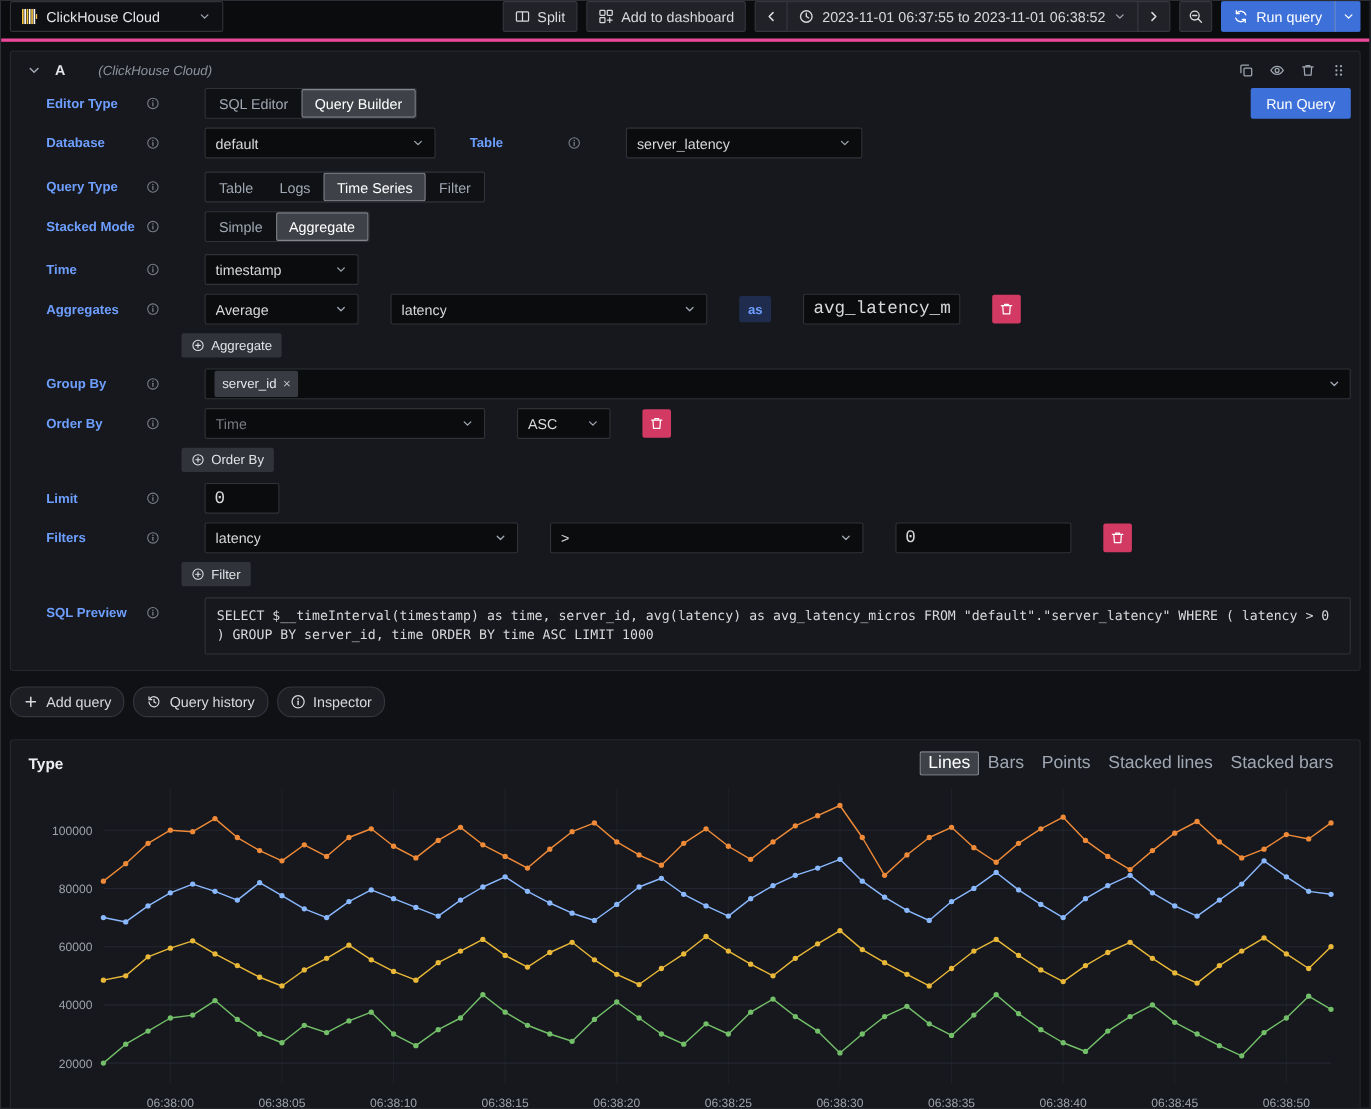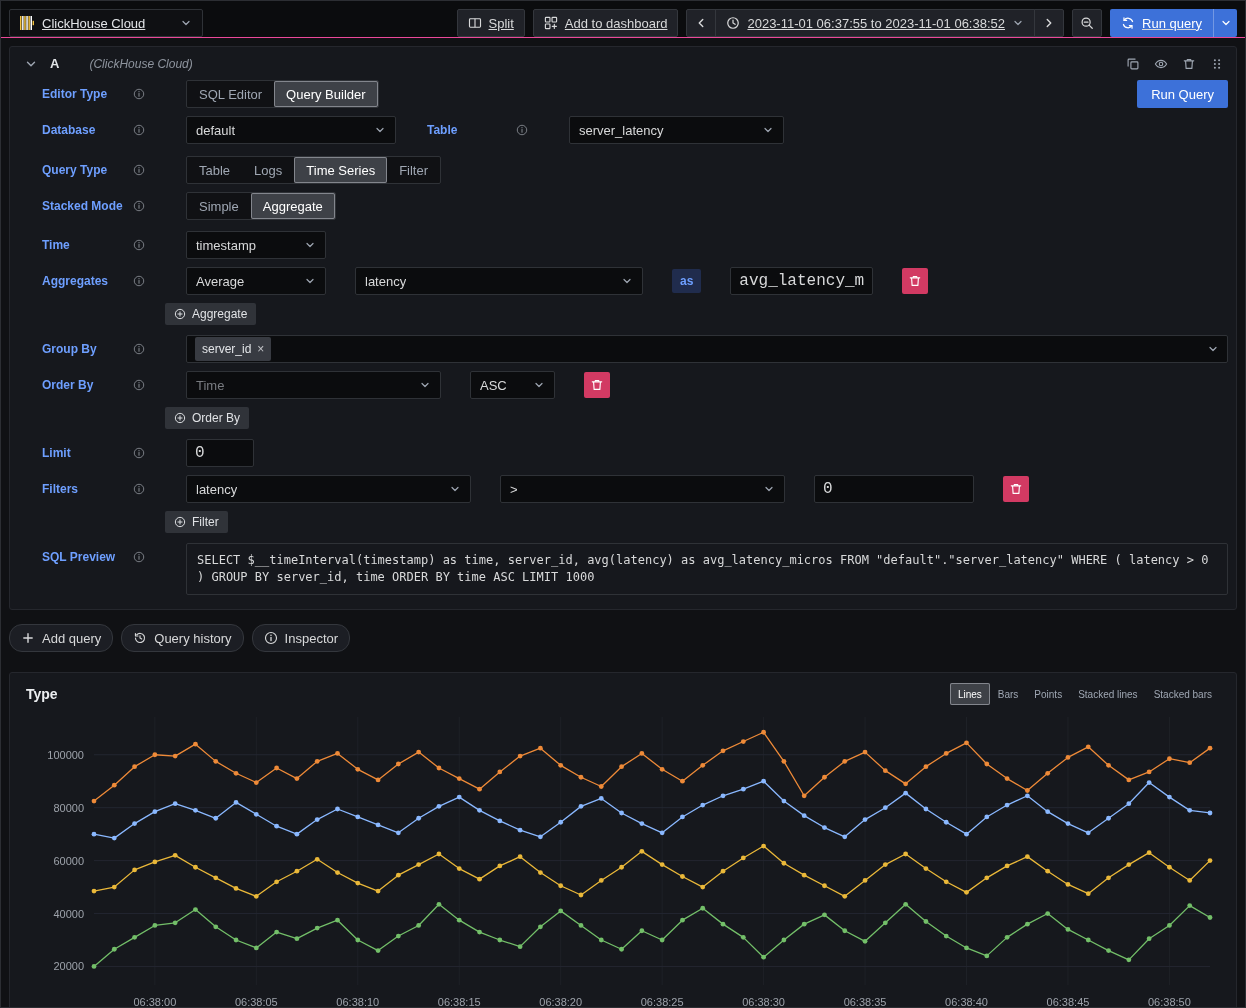--- a/index.html
+++ b/index.html
@@ -11,22 +11,22 @@
     border:1px solid #2c2e33;
   }
   button { font-family:inherit; }
 
   
   .ic { width:14px; height:14px; flex:none; display:inline-block; }
   .ic12 { width:12px; height:12px; }
   .muted { color:#9fa7b3; }
 
   
-  .topbar { height:37px; background:#0b0c0e; display:flex; align-items:flex-end;
-            justify-content:space-between; padding:0 8px; border-bottom:1px solid #ec4899;text-decoration:underline; }
+  .topbar { height:37px; background:#0b0c0e; display:flex; align-items:flex-start;
+            justify-content:space-between; padding:0 8px; border-bottom:3px solid #ec4899; }
   .ds-picker { height:28px; min-width:194px; display:flex; align-items:center; gap:8px;
                padding:0 10px; background:#0f1013; border:1px solid #2f3237; border-radius:2px; cursor:pointer; }
   .ds-label { flex:1; font-size:13px; color:#e3e5e8; font-weight:500; }
   .topbar-right { display:flex; align-items:center; gap:8px; }
   .tb-btn { height:28px; display:inline-flex; align-items:center; gap:7px; padding:0 10px;
             background:#202228; border:1px solid #34373d; border-radius:2px; color:#d8d9da;
             font-size:13px; cursor:pointer; white-space:nowrap; }
   .icon-btn { padding:0 7px; }
   .btn-group { display:inline-flex; }
   .btn-group .tb-btn { border-radius:0; }
@@ -100,21 +100,21 @@
   .actions { display:flex; gap:8px; margin:14px 8px 0; }
   .act-btn { height:28px; display:inline-flex; align-items:center; gap:7px; padding:0 11px;
              background:#1c1e24; border:1px solid #34373d; border-radius:13px; color:#d8d9da;
              font-size:13px; font-weight:500; cursor:pointer; }
 
   
   .graph-panel { margin-top:20px; padding:8px 12px 8px; }
   .g-header { display:flex; align-items:center; margin:2px 4px 4px; }
   .g-title { font-size:14px; font-weight:700; color:#eceef1; }
   .g-modes { margin-left:auto; display:flex; align-items:center; height:22px; }
-  .g-mode { display:flex; align-items:center; height:22px; padding:0 8px; font-size:10px;
+  .g-mode { display:flex; align-items:center; height:22px; padding:0 8px; font-size:16px;
             color:#9fa7b3; cursor:pointer; border-radius:2px; white-space:nowrap; }
   .g-mode.active { background:#3e4147; color:#fff; box-shadow:inset 0 0 0 1px #83868d; }
   .chart { width:100%; }
 </style>
 </head>
 <body>
 
 <svg width="0" height="0" style="position:absolute" aria-hidden="true">
   <defs>
     <symbol id="i-chevdown" viewBox="0 0 16 16">

